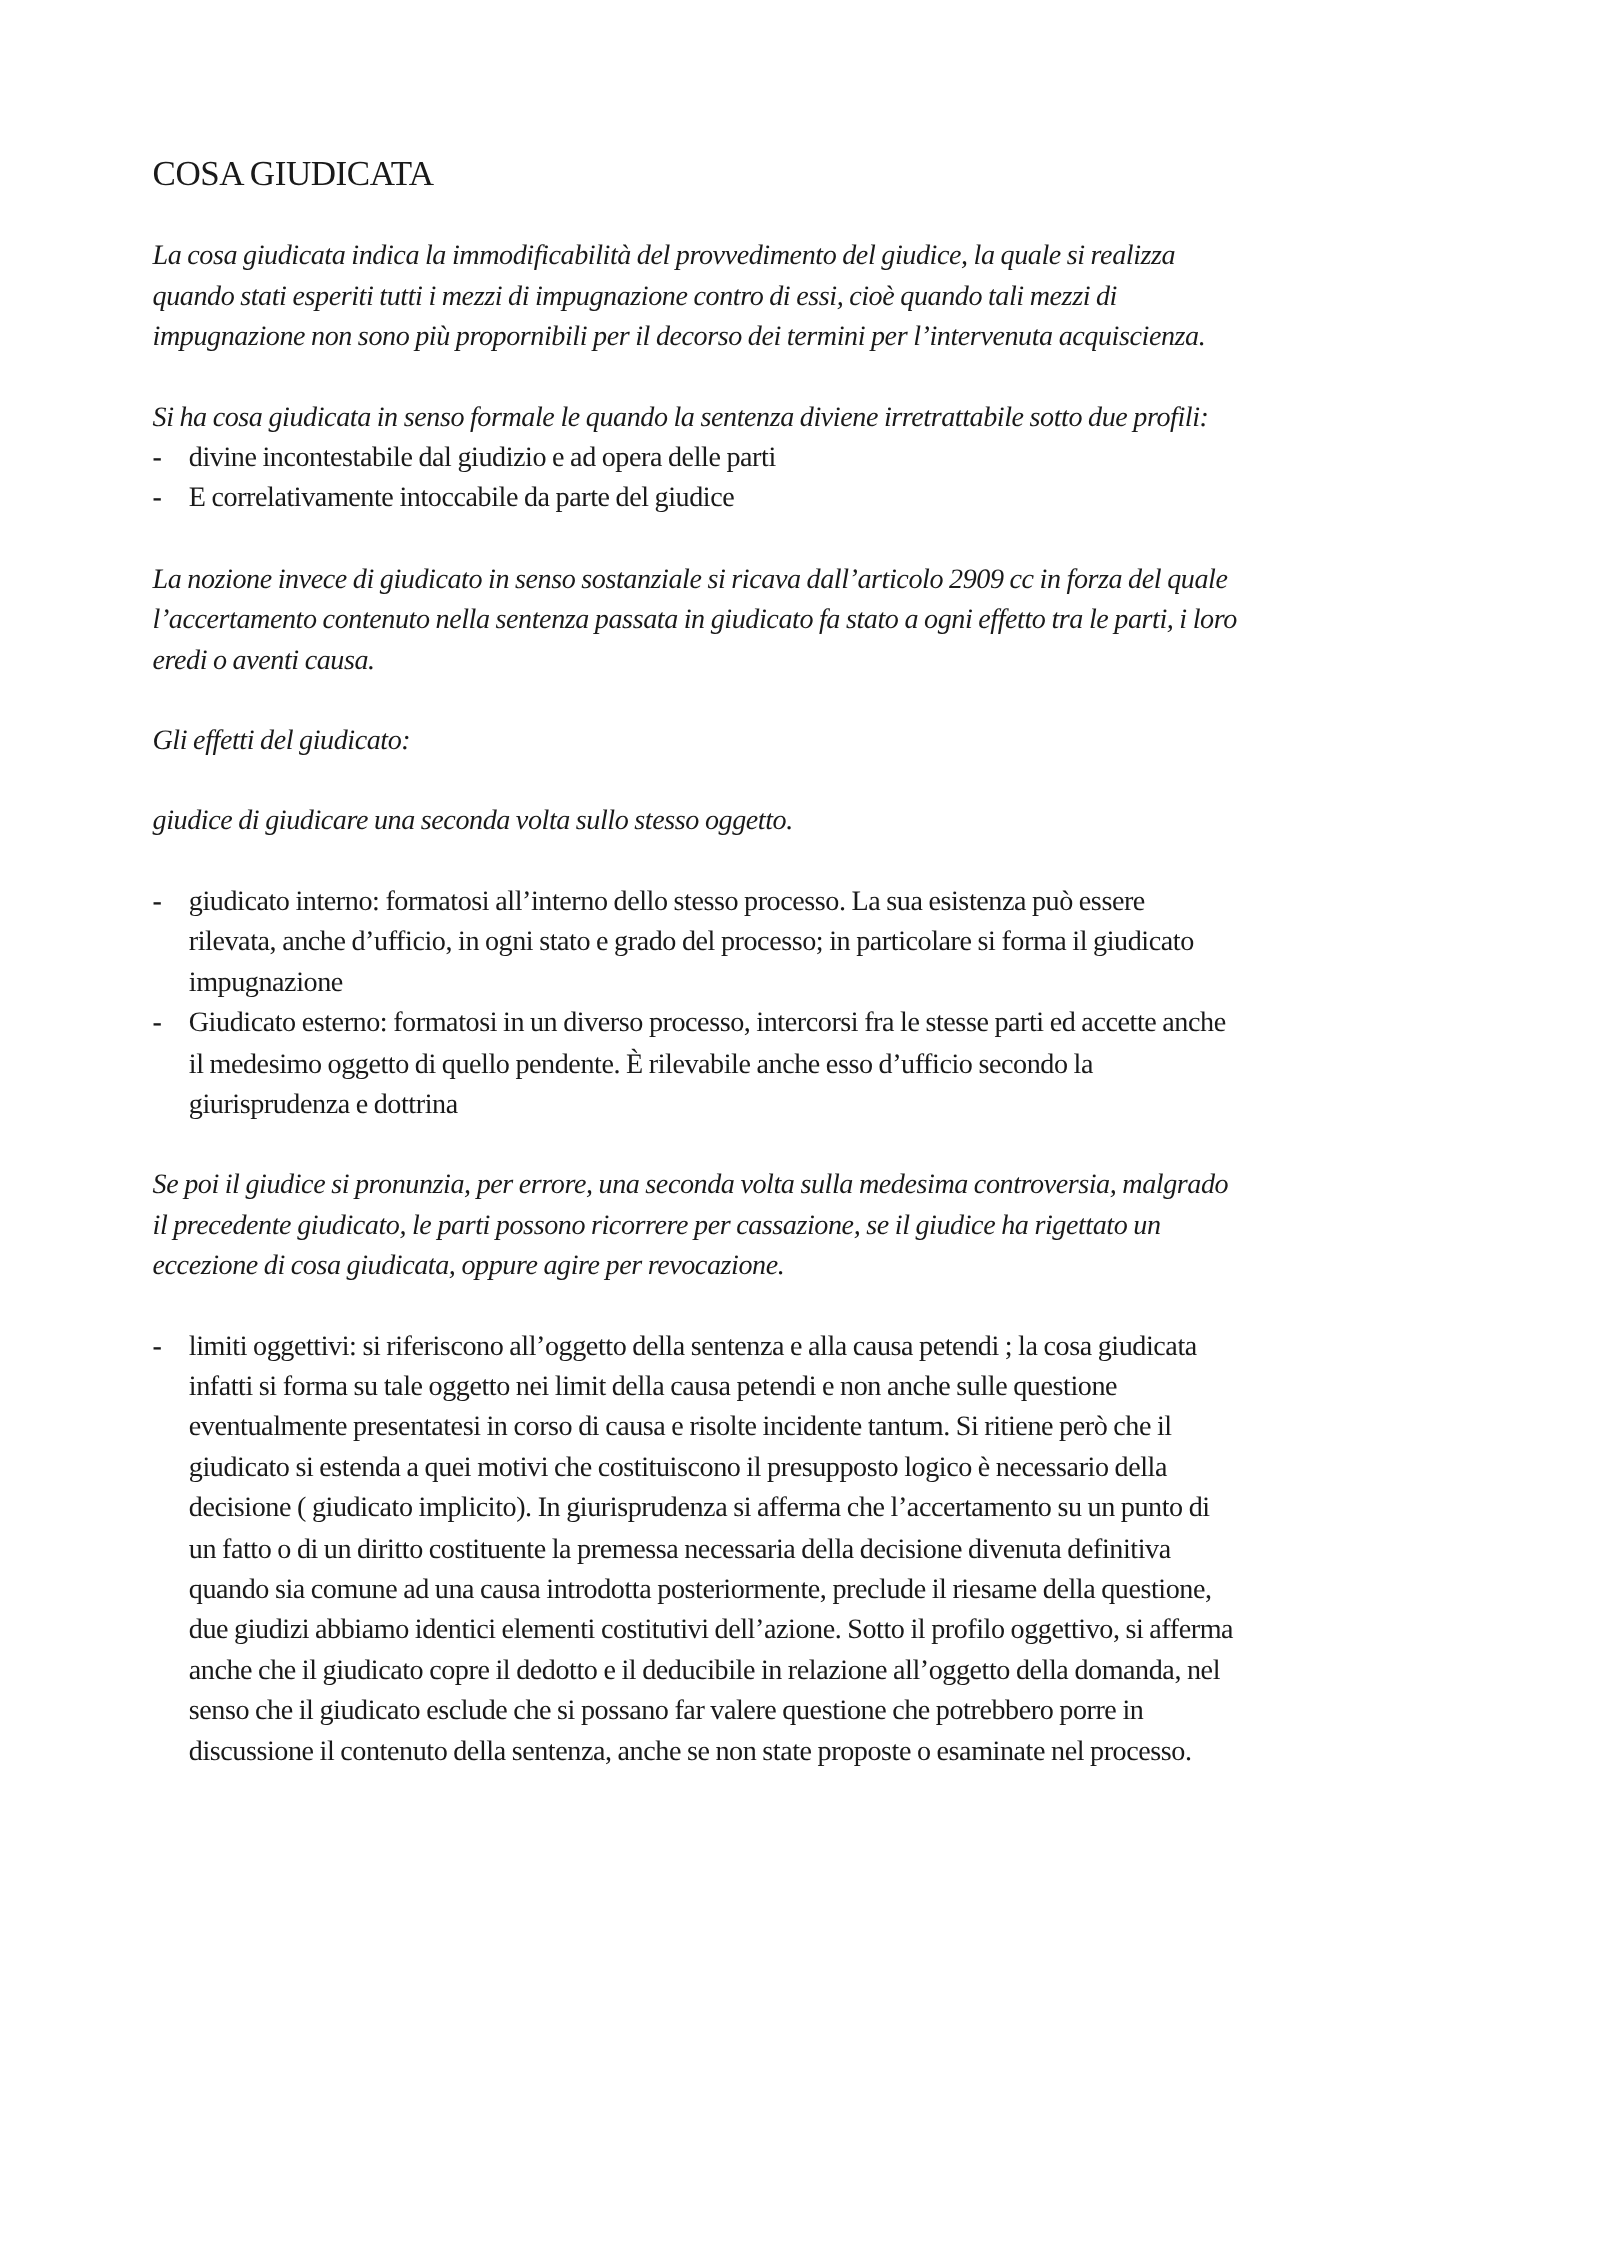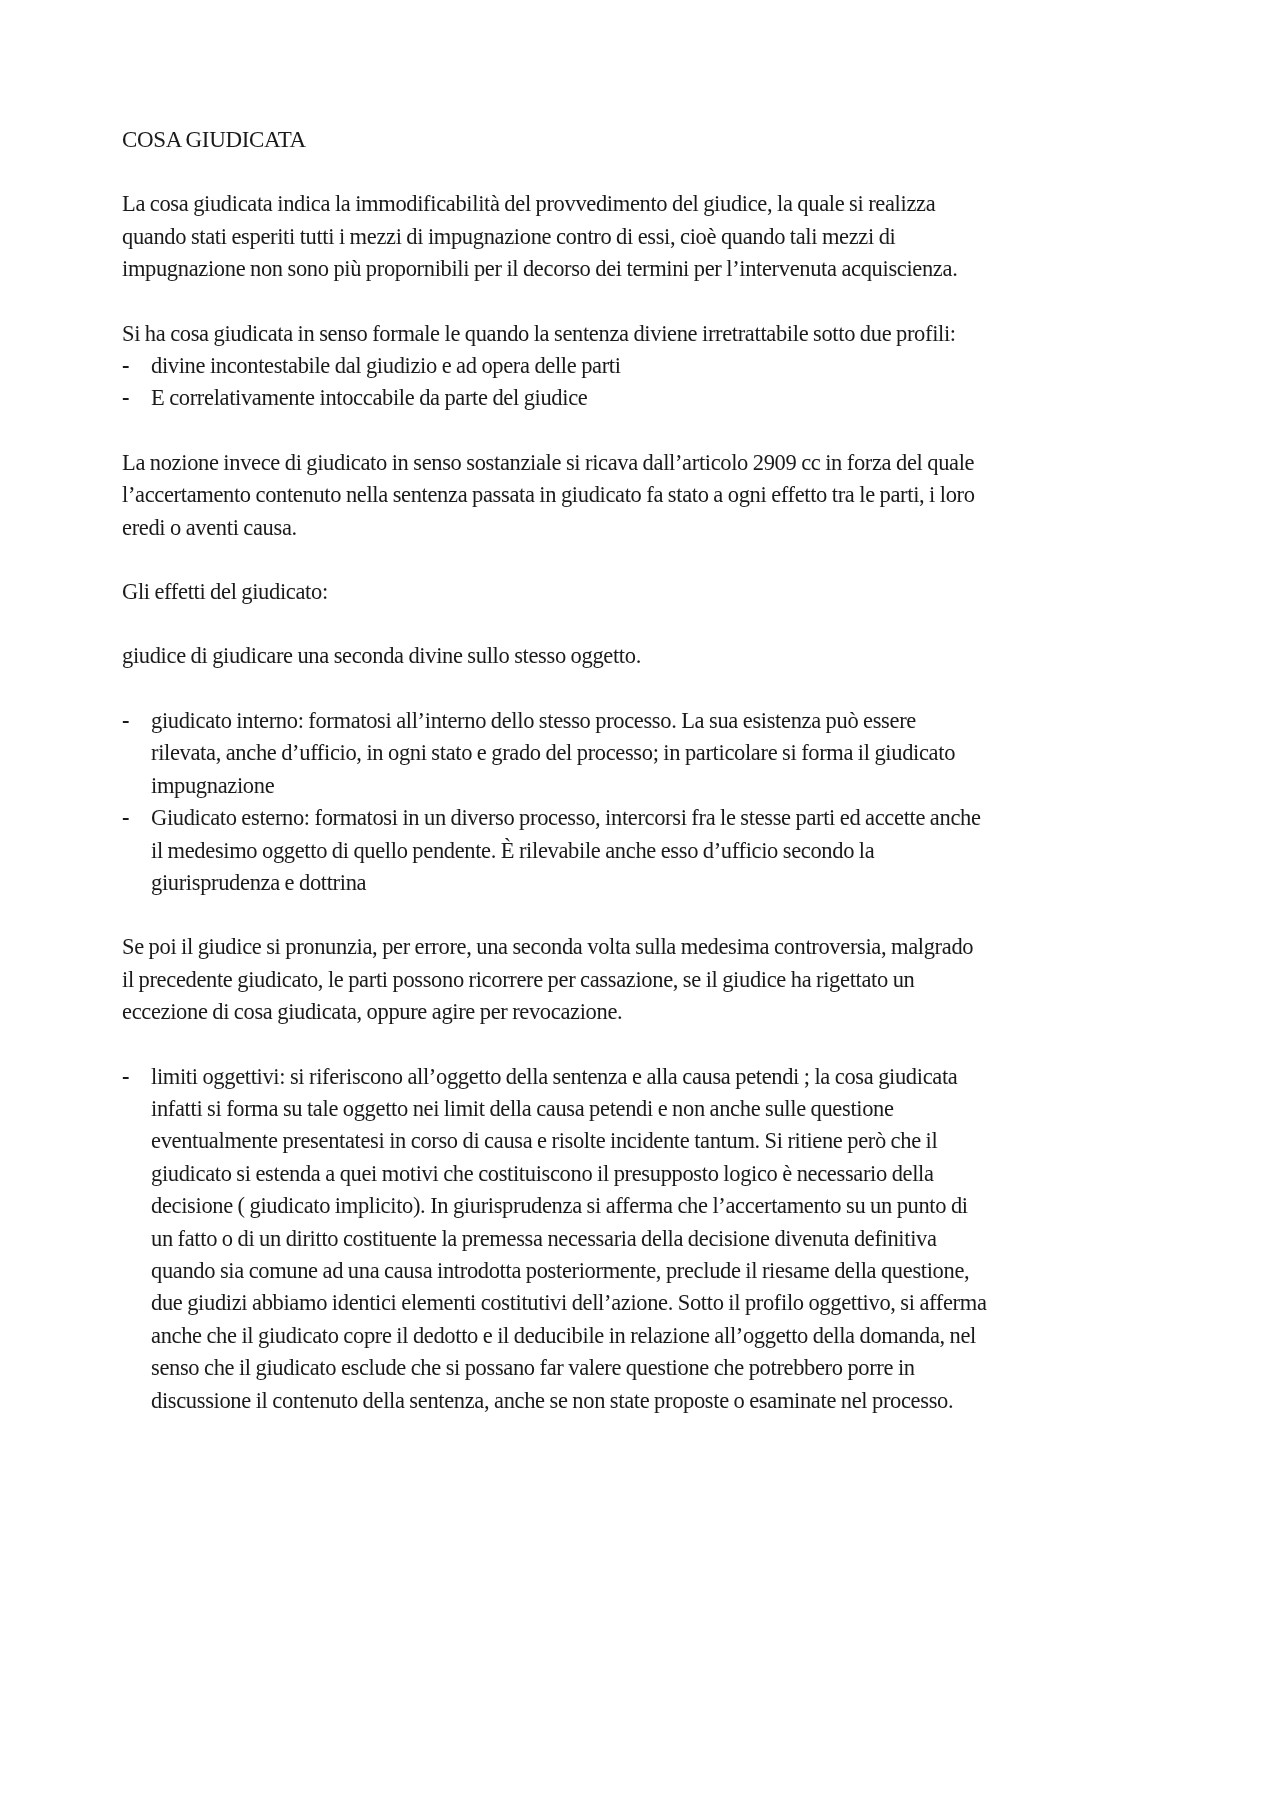--- a/index.html
+++ b/index.html
@@ -21,25 +21,26 @@
       top: 124px;
       width: 1060px;
       font-size: 22.5px;
       line-height: 32.4px;
       letter-spacing: -0.35px;
       word-spacing: -0.5px;
     }
     .title {
       margin: 0 0 32px 0;
       font-weight: normal;
-      font-size: 23px;
+      font-size: 28px;
     }
     .para {
       margin: 0 0 32px 0;
       white-space: normal;
+      font-style: italic;
     }
     .para.tight { margin-bottom: 0; }
     .line { display: block; white-space: nowrap; }
     ul.dash-list {
       list-style: none;
       margin: 0 0 32px 0;
       padding: 0;
     }
     ul.dash-list li {
       position: relative;
@@ -83,21 +84,21 @@
     <span class="line">La nozione invece di giudicato in senso sostanziale si ricava dall’articolo 2909 cc in forza del quale</span>
     <span class="line">l’accertamento contenuto nella sentenza passata in giudicato fa stato  a ogni effetto tra le parti, i loro</span>
     <span class="line">eredi o aventi causa.</span>
   </p>
 
   <p class="para">
     <span class="line">Gli effetti del giudicato:</span>
   </p>
 
   <p class="para">
-    <span class="line">giudice di giudicare una seconda divine sullo stesso oggetto.</span>
+    <span class="line">giudice di giudicare una seconda volta sullo stesso oggetto.</span>
   </p>
 
   <ul class="dash-list">
     <li>
       <span class="dash">-</span>
       <span class="line">giudicato interno: formatosi all’interno dello stesso  processo. La sua esistenza può essere</span>
       <span class="line">rilevata, anche d’ufficio, in ogni stato e grado del processo; in particolare si forma il giudicato</span>
       <span class="line">impugnazione</span>
     </li>
     <li>

